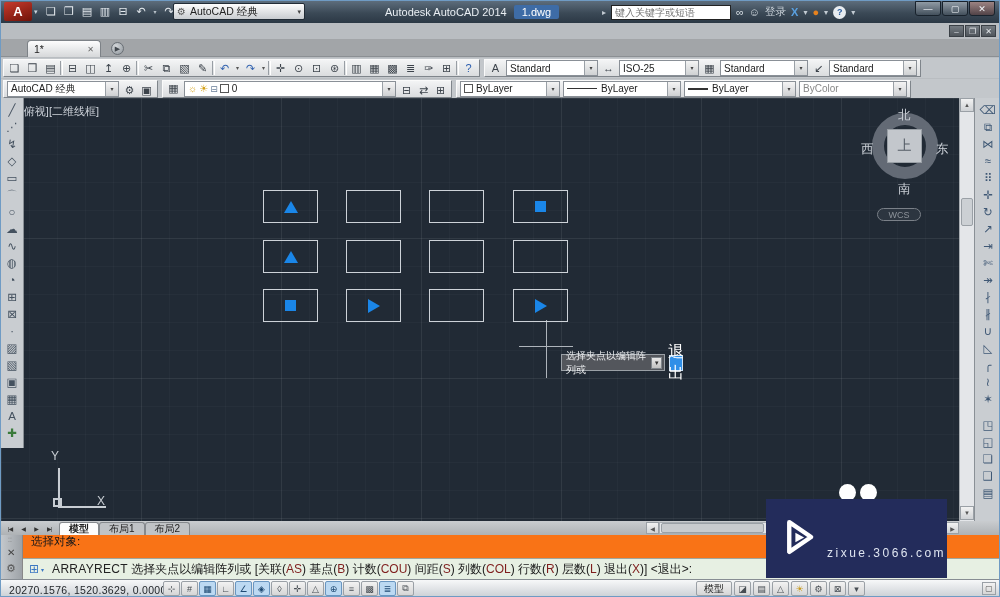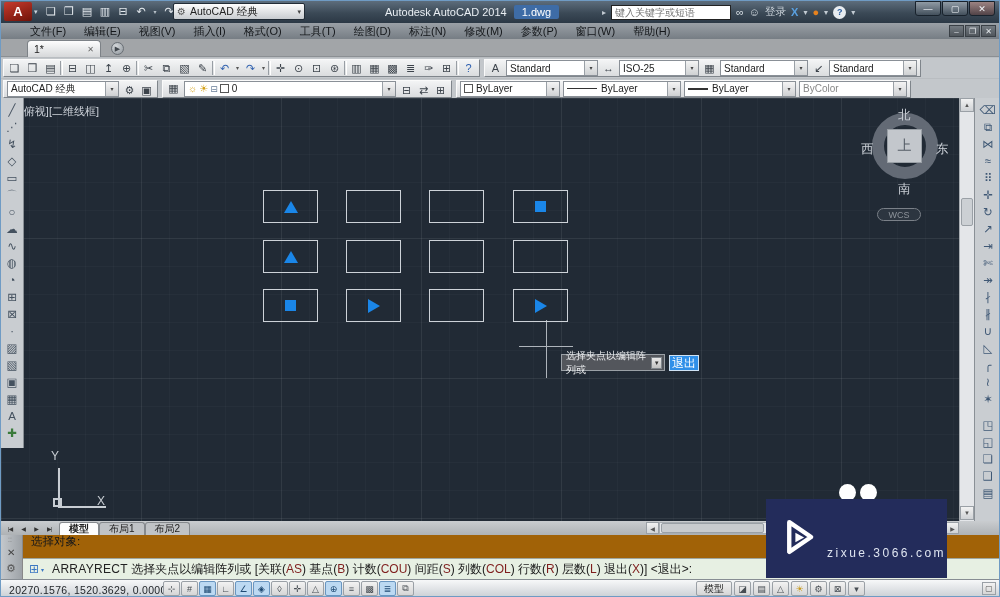--- a/index.html
+++ b/index.html
@@ -96,22 +96,22 @@
   .grip-tri-up{width:0;height:0;border-left:7px solid transparent;border-right:7px solid transparent;
     border-bottom:12px solid var(--grip)}
   .grip-tri-right{width:0;height:0;border-top:7px solid transparent;border-bottom:7px solid transparent;
     border-left:12px solid var(--grip)}
   #crosshair .v{position:absolute;left:545px;top:222px;width:1px;height:58px;background:#aeb4bb}
   #crosshair .h{position:absolute;left:518px;top:248px;width:54px;height:1px;background:#aeb4bb}
   #dyn-tooltip{position:absolute;left:560px;top:256px;width:104px;height:17px;background:#53565c;
     border:1px solid #9aa0a6;color:#eceef0;font-size:10px;display:flex;align-items:center;padding:0 2px 0 4px}
   #dyn-tooltip .opt{margin-left:auto;width:12px;height:12px;background:linear-gradient(#e8e8e8,#c2c2c2);
     border:1px solid #7f858b;color:#333;font-size:6px;display:flex;align-items:center;justify-content:center}
-  #dyn-exit{position:absolute;left:668px;top:257px;width:30px;height:16px;background:#2f8fe8;
-    border:1px solid #cfe2f4;color:#fff;font-size:12px;display:flex;align-items:center;justify-content:center}
+  #dyn-exit{position:absolute;left:668px;top:257px;width:14px;height:16px;background:#2f8fe8;
+    border:1px solid #cfe2f4;color:#fff;font-size:16px;display:flex;align-items:center;justify-content:center}
   
   #viewcube{position:absolute;left:855px;top:11px;width:96px;height:96px;font-size:12.5px;color:#ccd1d8}
   #vc-ring{position:absolute;left:16px;top:4px;width:66px;height:66px;border-radius:50%;
     border:12px solid rgba(110,118,128,.85)}
   #vc-top{position:absolute;left:31px;top:20px;width:35px;height:34px;background:#c3c7cc;
     border:1px solid #9aa0a6;color:#555c66;font-size:14px;display:flex;align-items:center;justify-content:center}
   .vc-n{position:absolute;left:42px;top:-2px}
   .vc-s{position:absolute;left:42px;top:72px}
   .vc-w{position:absolute;left:5px;top:32px}
   .vc-e{position:absolute;left:80px;top:32px}
@@ -158,21 +158,21 @@
     border:1px solid #a8adb2}
   #hs-thumb{position:absolute;left:660px;top:2px;width:103px;height:10px;background:#c8cbce;
     border:1px solid #9aa0a6;border-radius:2px}
   
   #cmdwin{position:absolute;left:0;top:534px;width:100%;height:44px}
   #cmd-grip{position:absolute;left:0;top:0;width:22px;height:44px;
     background:linear-gradient(90deg,#c4c8cc,#9da2a7);border-right:1px solid #888;color:#444}
   #cmd-grip .dots{position:absolute;left:7px;top:1px;font-size:6px;color:#777}
   #cmd-grip .x{position:absolute;left:6px;top:12px;font-size:10px}
   #cmd-grip .wr{position:absolute;left:5px;top:27px;font-size:11px;color:#555}
-  #cmd-hist{position:absolute;left:22px;top:0;width:978px;height:24px;background:#a16207;
+  #cmd-hist{position:absolute;left:22px;top:0;width:978px;height:24px;background:#f97316;
     border-bottom:1px solid #a0a69e;font-size:11.5px;color:#14161a;padding:1px 0 0 8px;line-height:11.5px}
   #cmd-active{position:absolute;left:22px;top:24px;width:978px;height:20px;background:#e7f0e3;
     display:flex;align-items:center;padding-left:6px;font-size:12px;color:#1a1a1a;white-space:nowrap}
   #cmd-icon{color:#3b77c2;font-size:12px;margin-right:2px}
   #cmd-icon-drop{color:#3b77c2;font-size:6px;margin-right:8px}
   #command-prompt-text .k{color:#7f1d1d}
   #command-prompt-text .cmd{color:#222;letter-spacing:.3px}
   
   #statusbar{position:absolute;left:0;top:578px;width:100%;height:19px;
     background:linear-gradient(#f7f8f9,#c9ced3);border-top:1px solid #878d93}
@@ -235,34 +235,20 @@
       <span id="help-icon">?</span>
       <span class="tiny">▾</span>
     </div>
     <div id="winbtns">
         <span class="wbtn">—</span>
         <span class="wbtn">▢</span>
         <span class="wbtn close">✕</span>
       </div>
   </div>
 
-  <div id="menubar">
-      <span class="menu-item">文件(F)</span>
-      <span class="menu-item">编辑(E)</span>
-      <span class="menu-item">视图(V)</span>
-      <span class="menu-item">插入(I)</span>
-      <span class="menu-item">格式(O)</span>
-      <span class="menu-item">工具(T)</span>
-      <span class="menu-item">绘图(D)</span>
-      <span class="menu-item">标注(N)</span>
-      <span class="menu-item">修改(M)</span>
-      <span class="menu-item">参数(P)</span>
-      <span class="menu-item">窗口(W)</span>
-      <span class="menu-item">帮助(H)</span>
-    </div>
   <div id="mdibtns">
       <span class="mdi-btn">–</span>
       <span class="mdi-btn">❐</span>
       <span class="mdi-btn">✕</span>
     </div>
 
   <div id="tabrow">
     <div id="filetab">
       <span>1*</span>
       <span class="x">✕</span>

